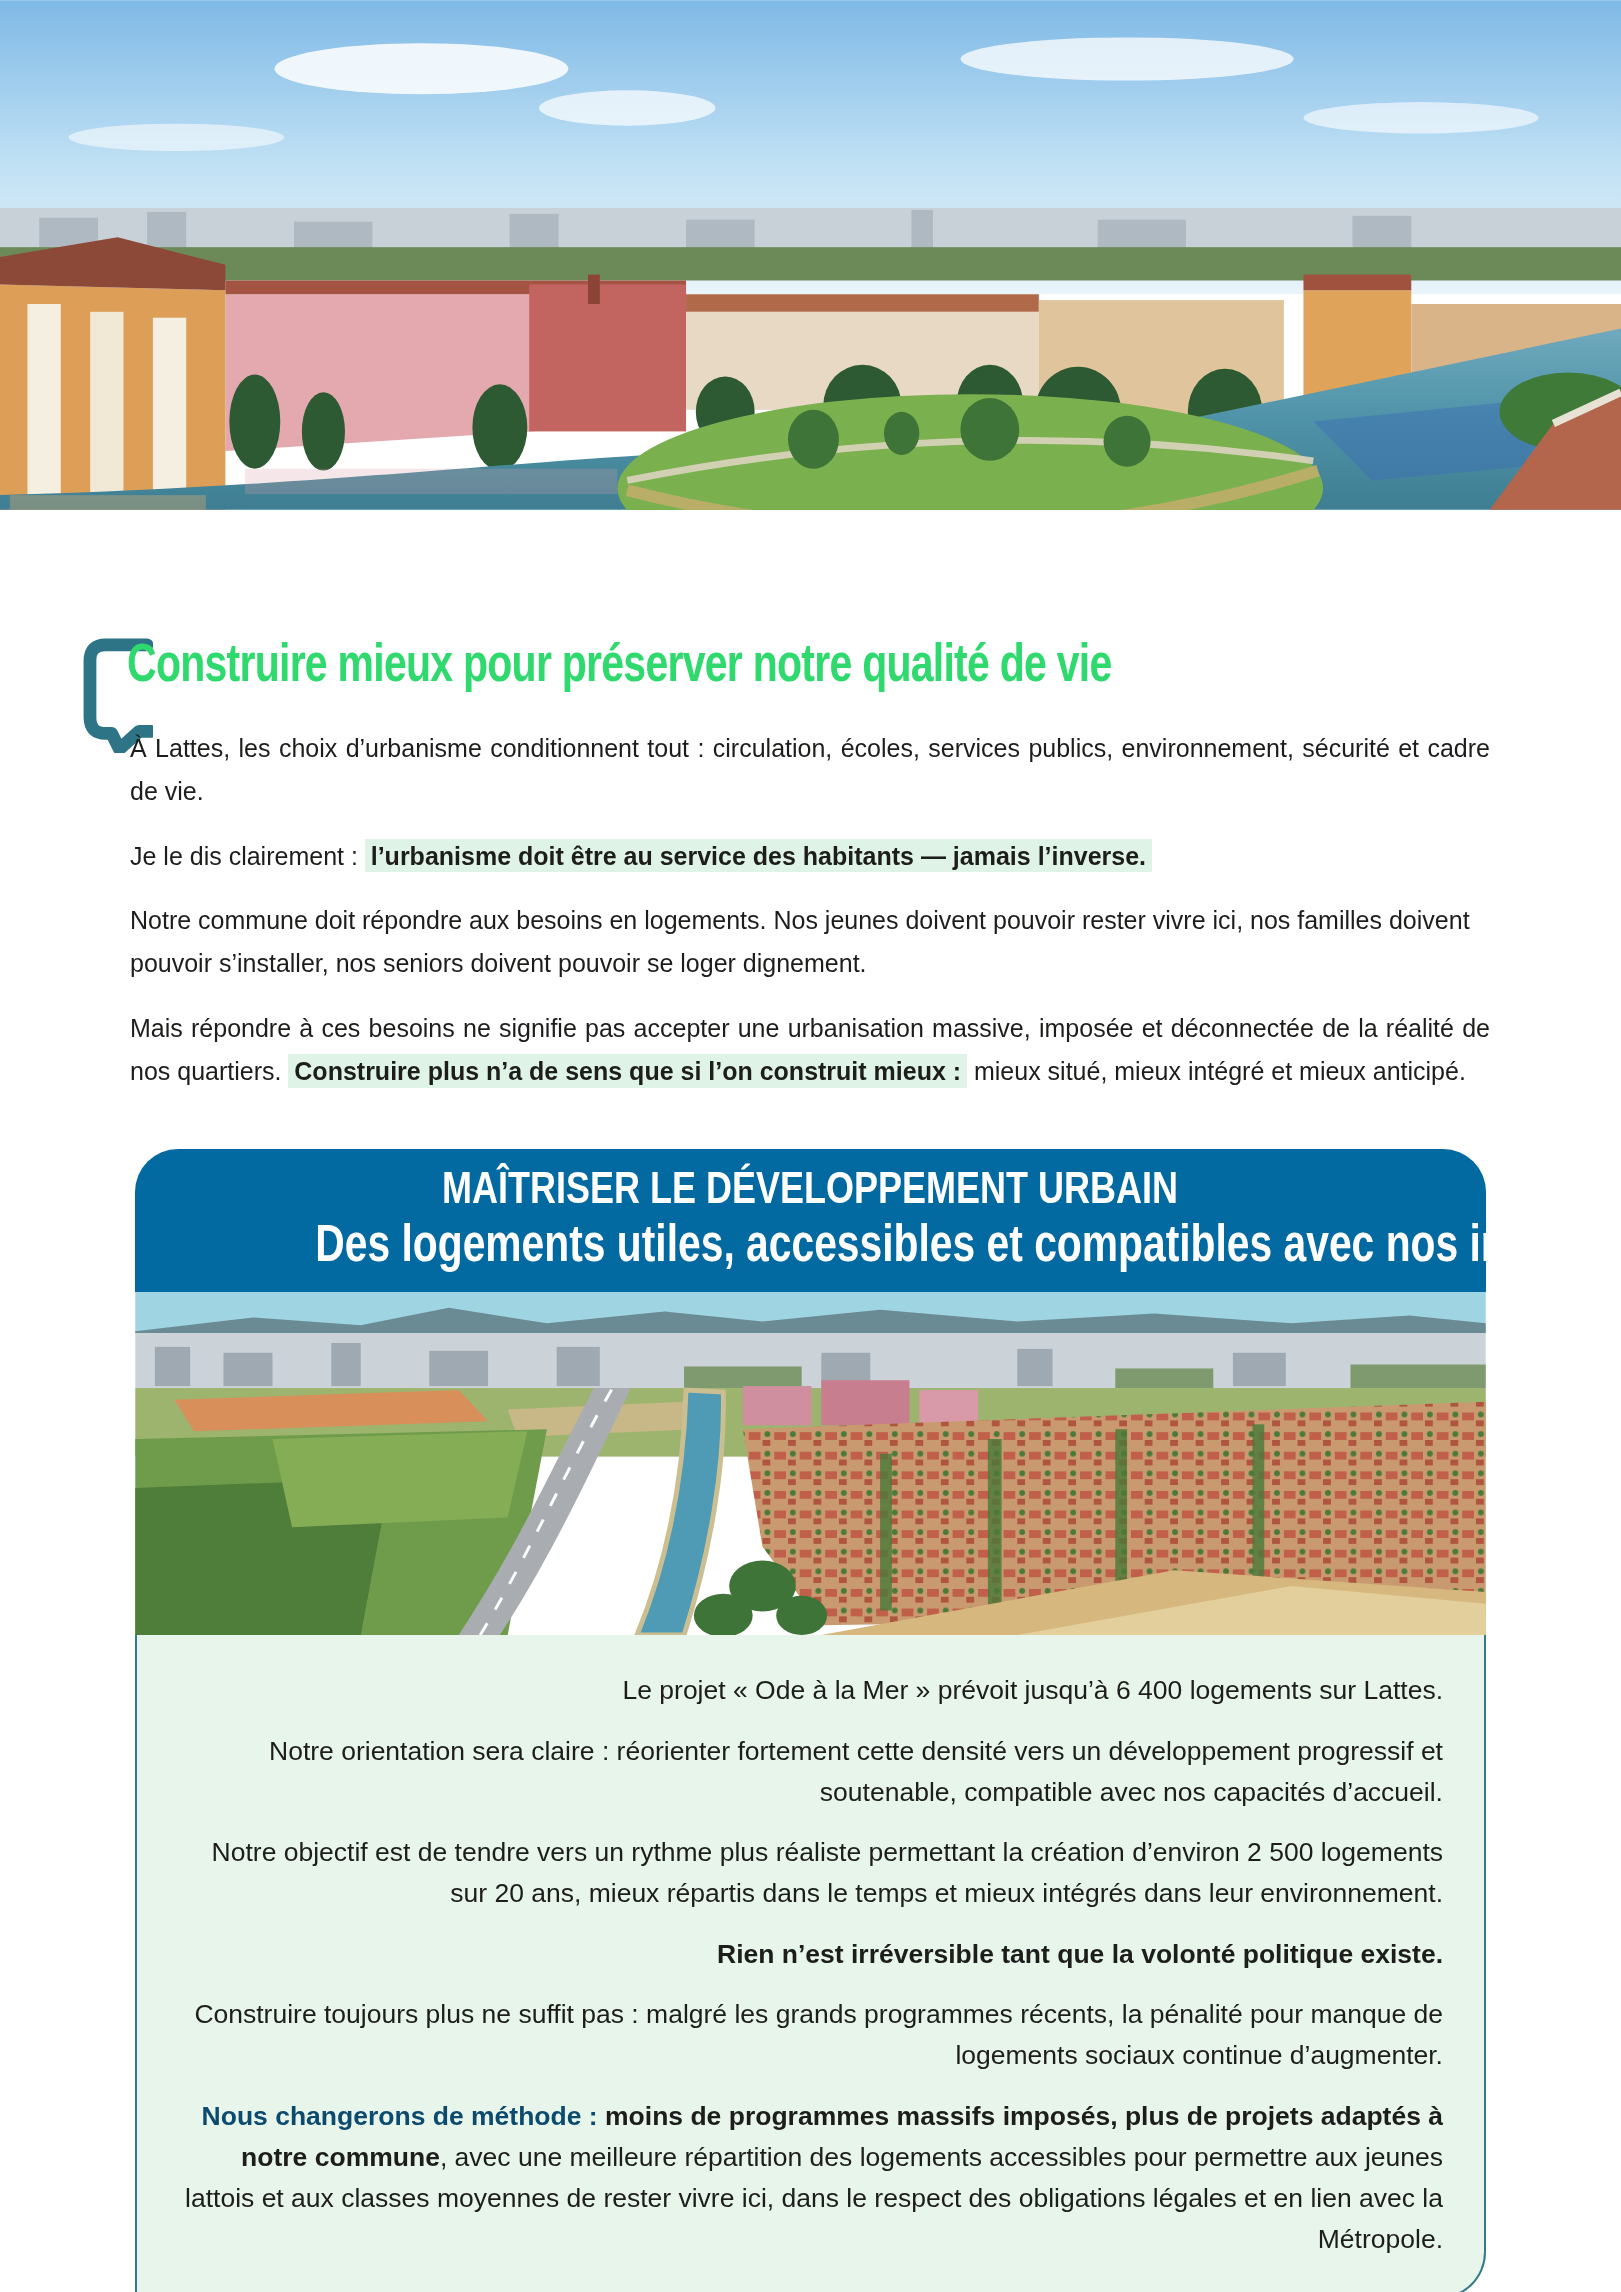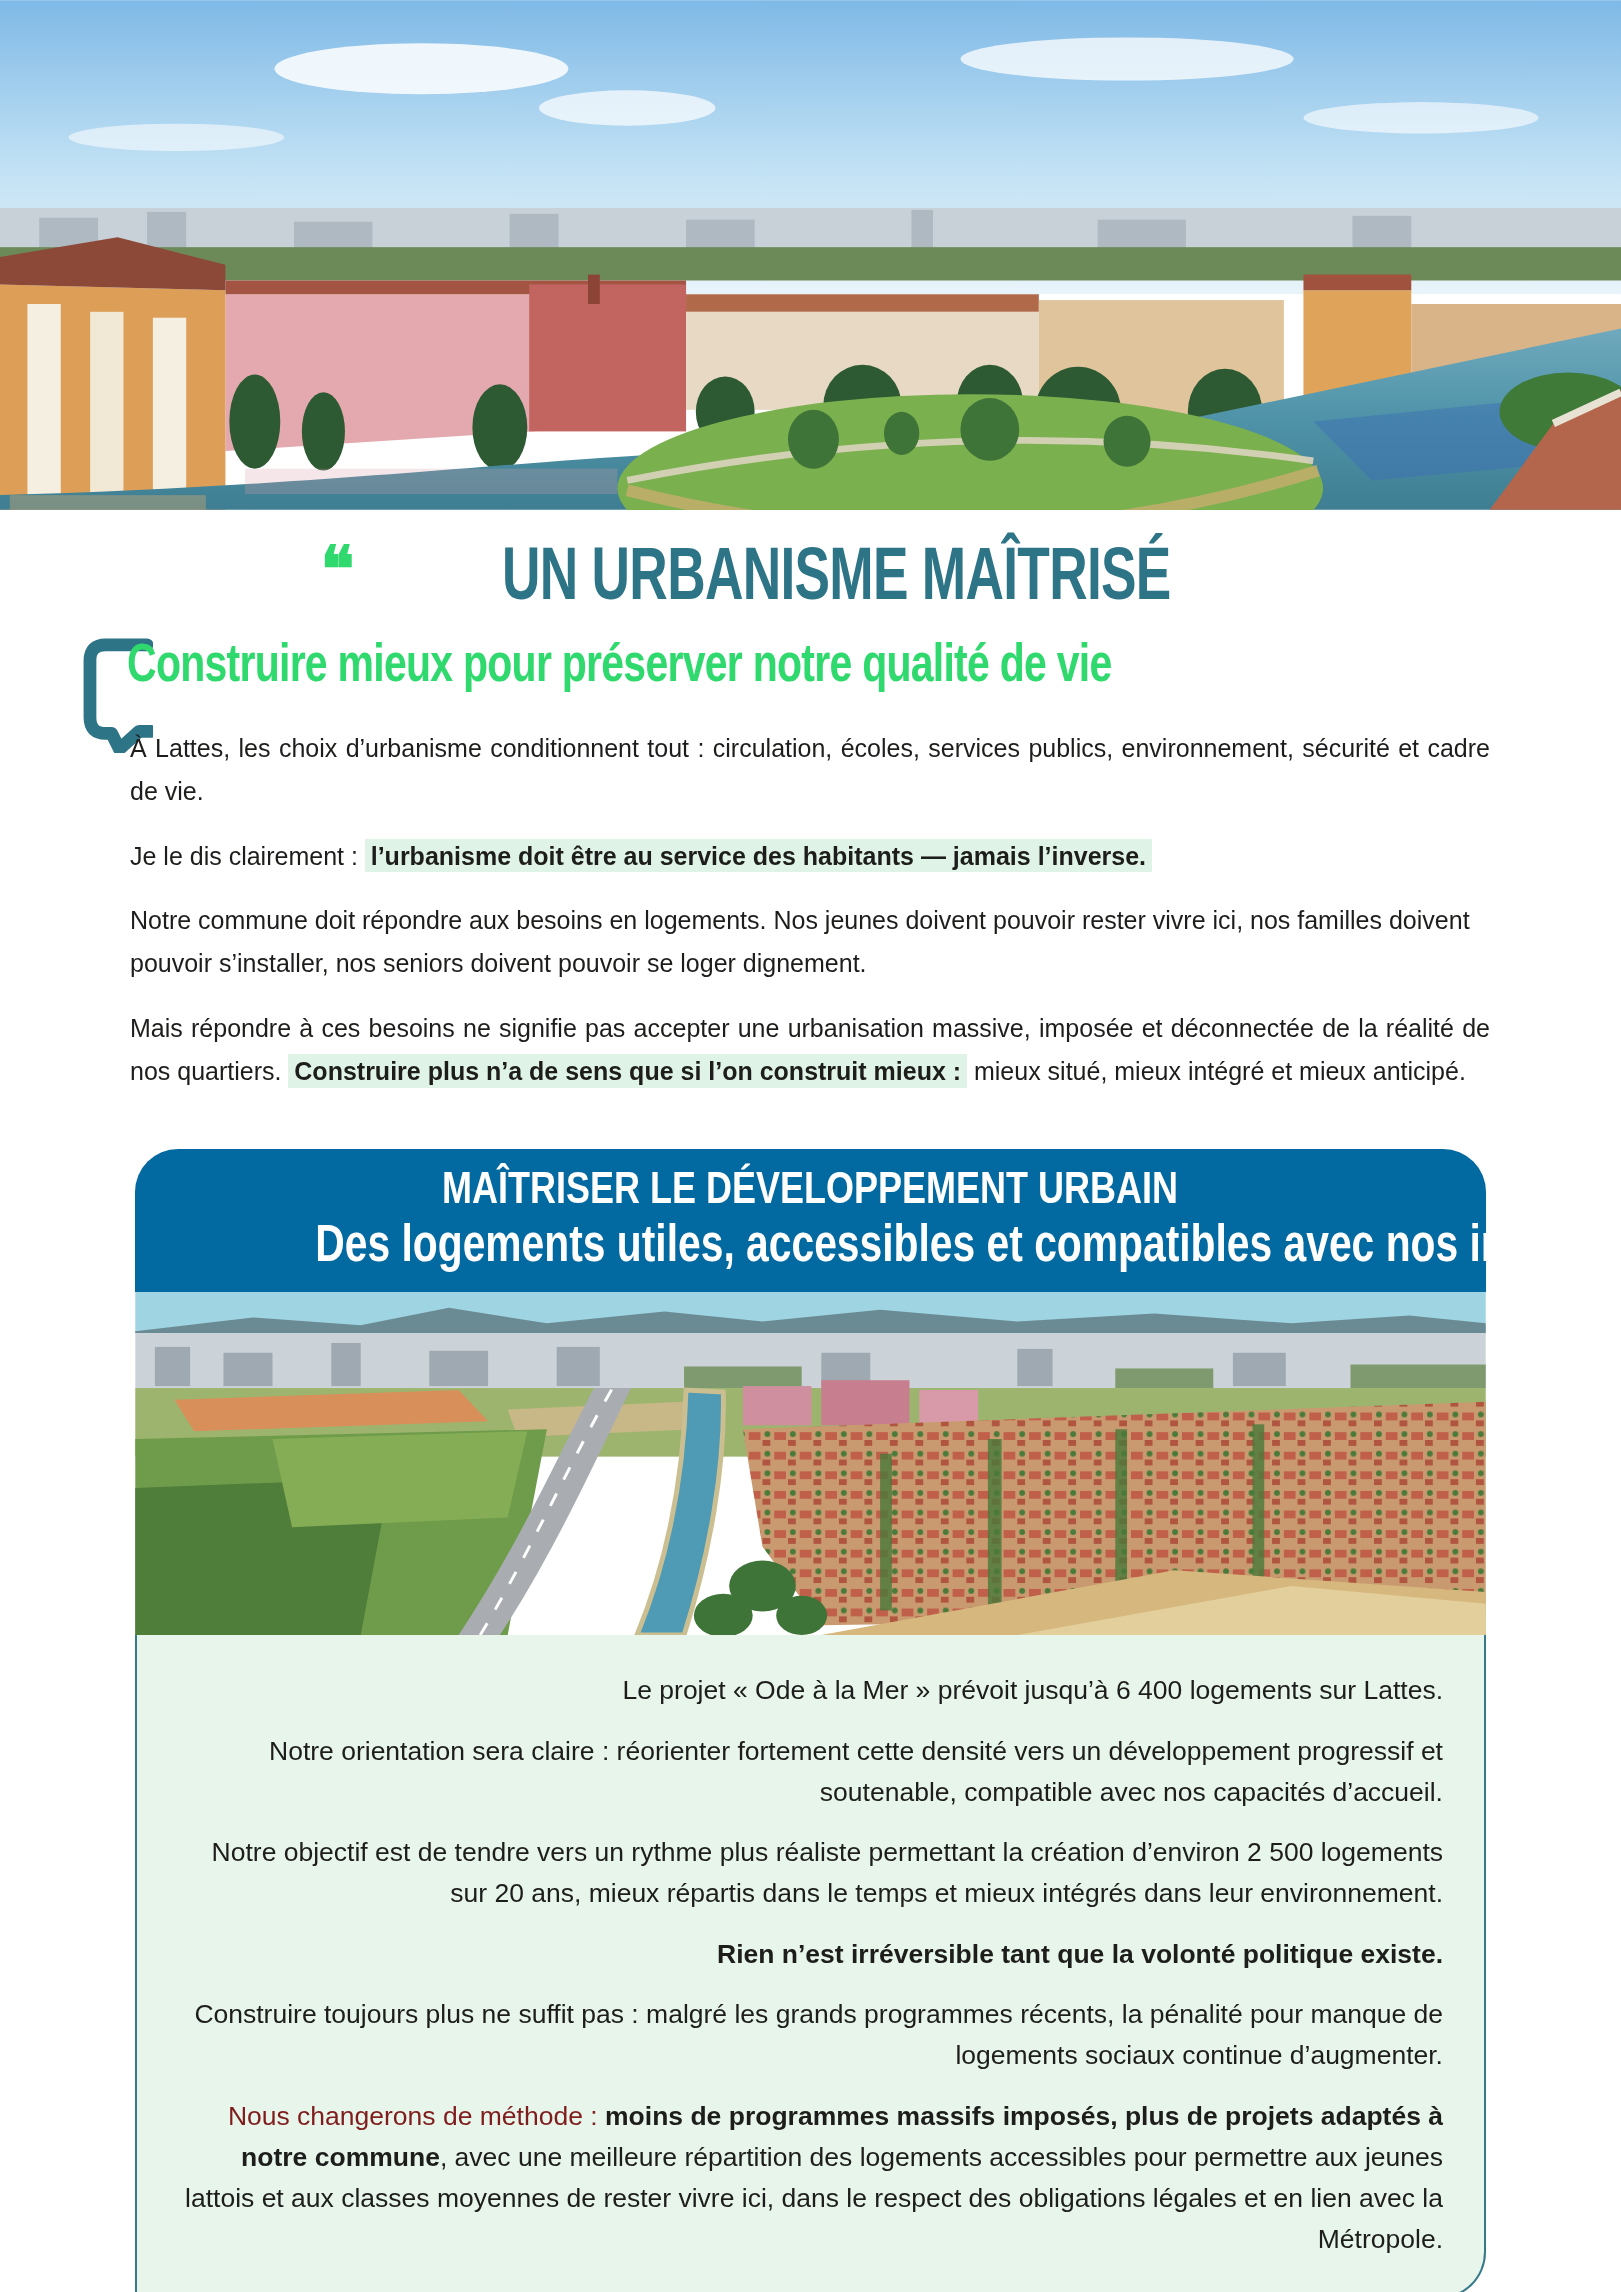--- a/index.html
+++ b/index.html
@@ -73,21 +73,21 @@
     background:#e7f5eb;
     border:2.9px solid #35798a;
     border-top:none;
     border-radius:0 0 47px 0;
     padding:35px 41px 37px 41px;
     box-sizing:border-box;
     font-size:26.5px;line-height:41px;
   }
   .greenbox p{margin:0 0 19.6px 0;text-align:right;}
   .greenbox p:last-child{margin-bottom:0;}
-  .teal-b{color:#7f1d1d;font-weight:400;}
+  .teal-b{color:#0c4a6e;font-weight:700;}
 </style>
 </head>
 <body>
 
 <div class="page">
 
   <div class="hero">
     <svg width="1621" height="510" viewBox="0 0 1654 520">
       <defs>
         <linearGradient id="sky" x1="0" y1="0" x2="0" y2="1">
@@ -176,23 +176,20 @@
         <ellipse cx="1150" cy="450" rx="24" ry="26"></ellipse>
           <ellipse cx="920" cy="442" rx="18" ry="22"></ellipse>
       </g>
 
       <ellipse cx="1600" cy="420" rx="70" ry="40" fill="#3f7a38"></ellipse>
       <polygon points="1585,432 1654,398 1654,520 1520,520" fill="#b4664c"></polygon>
       <line x1="1585" y1="432" x2="1654" y2="400" stroke="#e8e2d4" stroke-width="8"></line>
     </svg>
   </div>
 
-  <div class="title-row">
-    <span class="quote-glyph">❝</span><span class="page-title">UN URBANISME MAÎTRISÉ</span>
-  </div>
 
   <svg class="bracket-icon" viewBox="0 0 72 118">
     <path d="M66,8 L24,8 Q8,8 8,24 L8,82 Q8,98 24,98 L30,98 L38,114 L58,96 L70,96" fill="none" stroke="#2d7486" stroke-width="13" stroke-linecap="round" stroke-linejoin="round"></path>
   </svg>
 
   <div class="subtitle-wrap">
     <span class="subtitle">Construire mieux pour préserver notre qualité de vie</span>
   </div>
 
   <div class="content">

